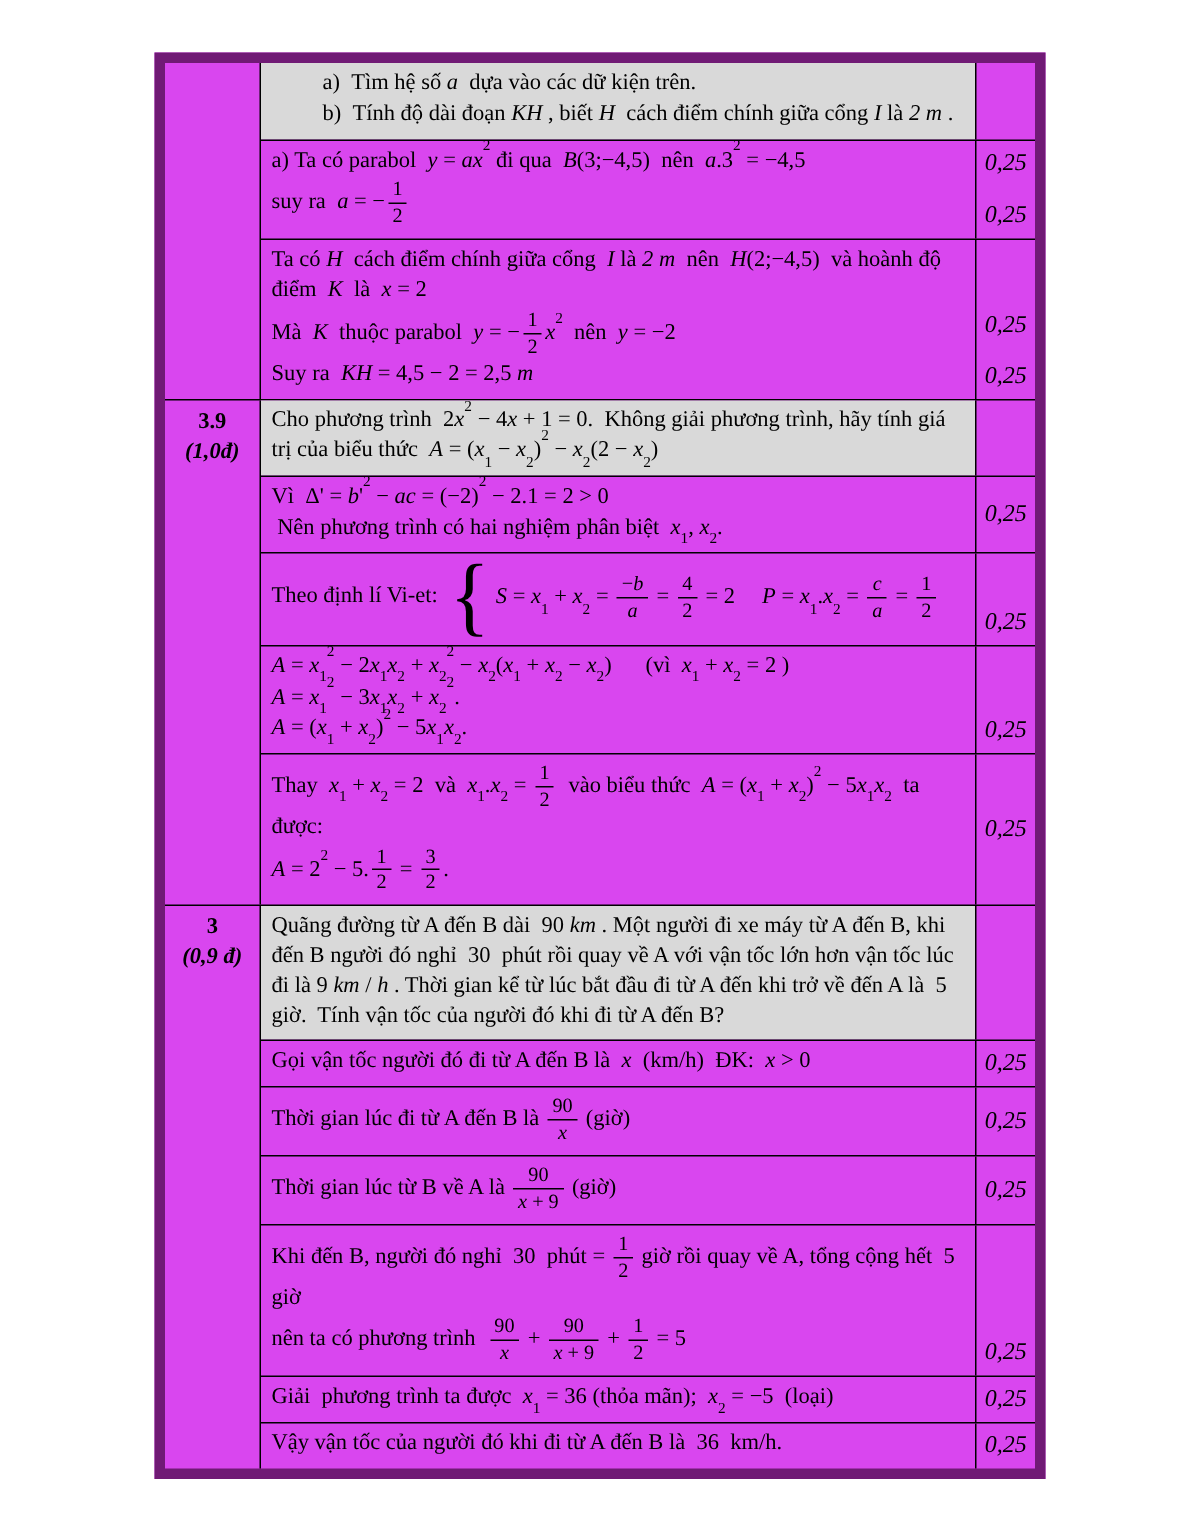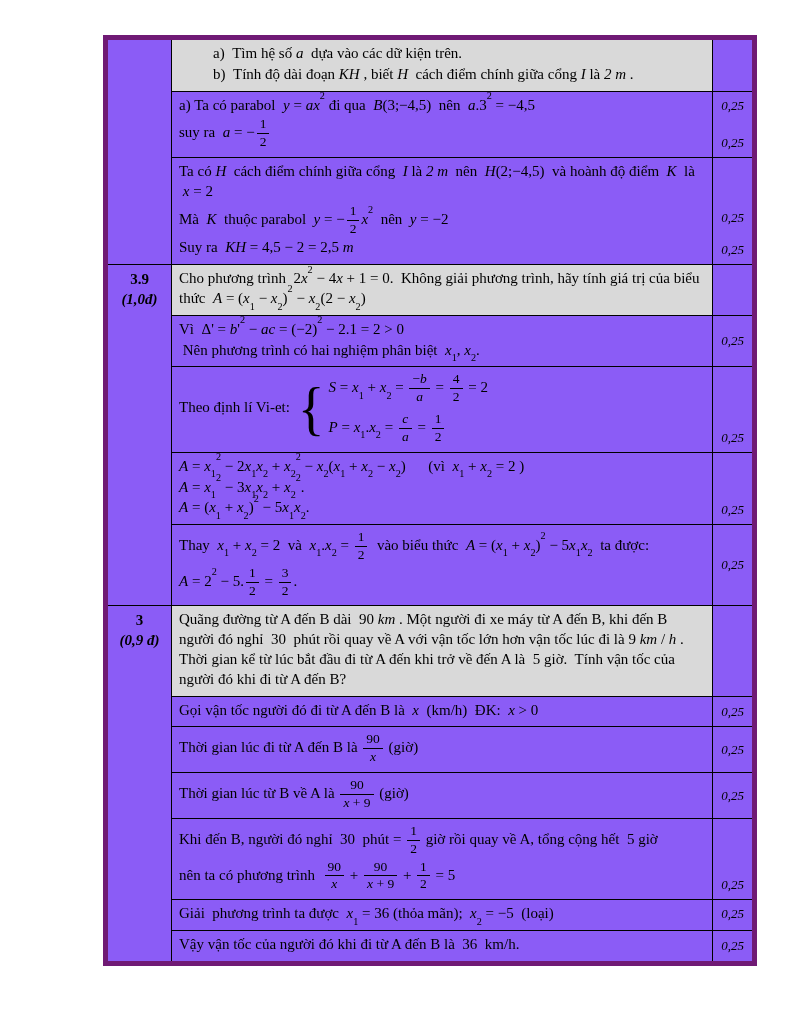--- a/index.html
+++ b/index.html
@@ -1,47 +1,47 @@
 <!DOCTYPE html>
 <html><head>
 <meta charset="utf-8">
 <style>
   *{box-sizing:border-box;margin:0;padding:0;}
   html,body{width:792px;height:1024px;}
   body{background:#ffffff;color:#000;font-family:"Liberation Serif","DejaVu Serif",serif;font-size:15px;}
   .page{position:relative;width:792px;height:1024px;overflow:hidden;background:#fff;}
-  .answer-table{position:absolute;left:103px;top:35px;width:654px;border:5px solid #701a75;background:#8b5cf6;}
+  .answer-table{position:absolute;left:103px;top:35px;width:594px;border:7px solid #701a75;background:#d946ef;}
   .band{display:flex;align-items:stretch;border-top:1px solid #000;}
   .band:first-child{border-top:none;}
   .qcell{flex:0 0 64px;width:64px;border-right:1px solid #000;text-align:center;padding-top:5px;line-height:1.3;}
   .qnum{font-weight:bold;}
   .qpts{font-weight:bold;font-style:italic;}
   .rows{flex:1;display:flex;flex-direction:column;min-width:0;}
   .row{display:flex;align-items:stretch;border-top:1px solid #000;}
   .row:first-child{border-top:none;}
   .content{flex:1;min-width:0;padding:3px 8px 5px 7px;line-height:1.32;}
   .content.shaded{background:#d9d9d9;}
   .line{margin:1px 0;}
   .ind{display:inline-block;width:34px;}
   .points{flex:0 0 40px;width:40px;border-left:1px solid #000;display:flex;flex-direction:column;align-items:center;padding:6px 1px;}
   .points.center{justify-content:center;}
   .points.spread{justify-content:space-between;}
   .points.end{justify-content:flex-end;gap:16px;}
   .points.top{justify-content:flex-start;}
-  .pt{font-style:italic;font-size:13px;}
+  .pt{font-style:italic;font-size:16px;}
   i{font-style:italic;}
   sup,sub{font-size:0.68em;line-height:0;position:relative;}
   sup{top:-0.45em;}
   sub{bottom:-0.25em;}
   .frac{display:inline-block;vertical-align:middle;text-align:center;font-size:0.9em;line-height:1.1;margin:1px 2px;}
   .frac .num{display:block;border-bottom:1px solid #000;padding:0 3px 1px 3px;}
   .frac .den{display:block;padding:1px 3px 0 3px;}
   .cases{display:inline-flex;align-items:center;vertical-align:middle;margin-left:4px;}
   .cases .brace{font-size:56px;font-weight:400;line-height:0.9;margin-right:4px;transform:scaleY(1.05);font-family:"Liberation Serif",serif;}
-  .cases .case-rows{display:flex;flex-direction:column;gap:5px;text-align:left;}
+  .cases .case-rows{display:flex;flex-direction:row;gap:18px;text-align:left;}
 </style>
 </head>
 <body>
 
 <div class="page">
   <div class="answer-table">
       <div class="band">
         <div class="qcell">
           <div class="qnum"></div>
           <div class="qpts"></div>

